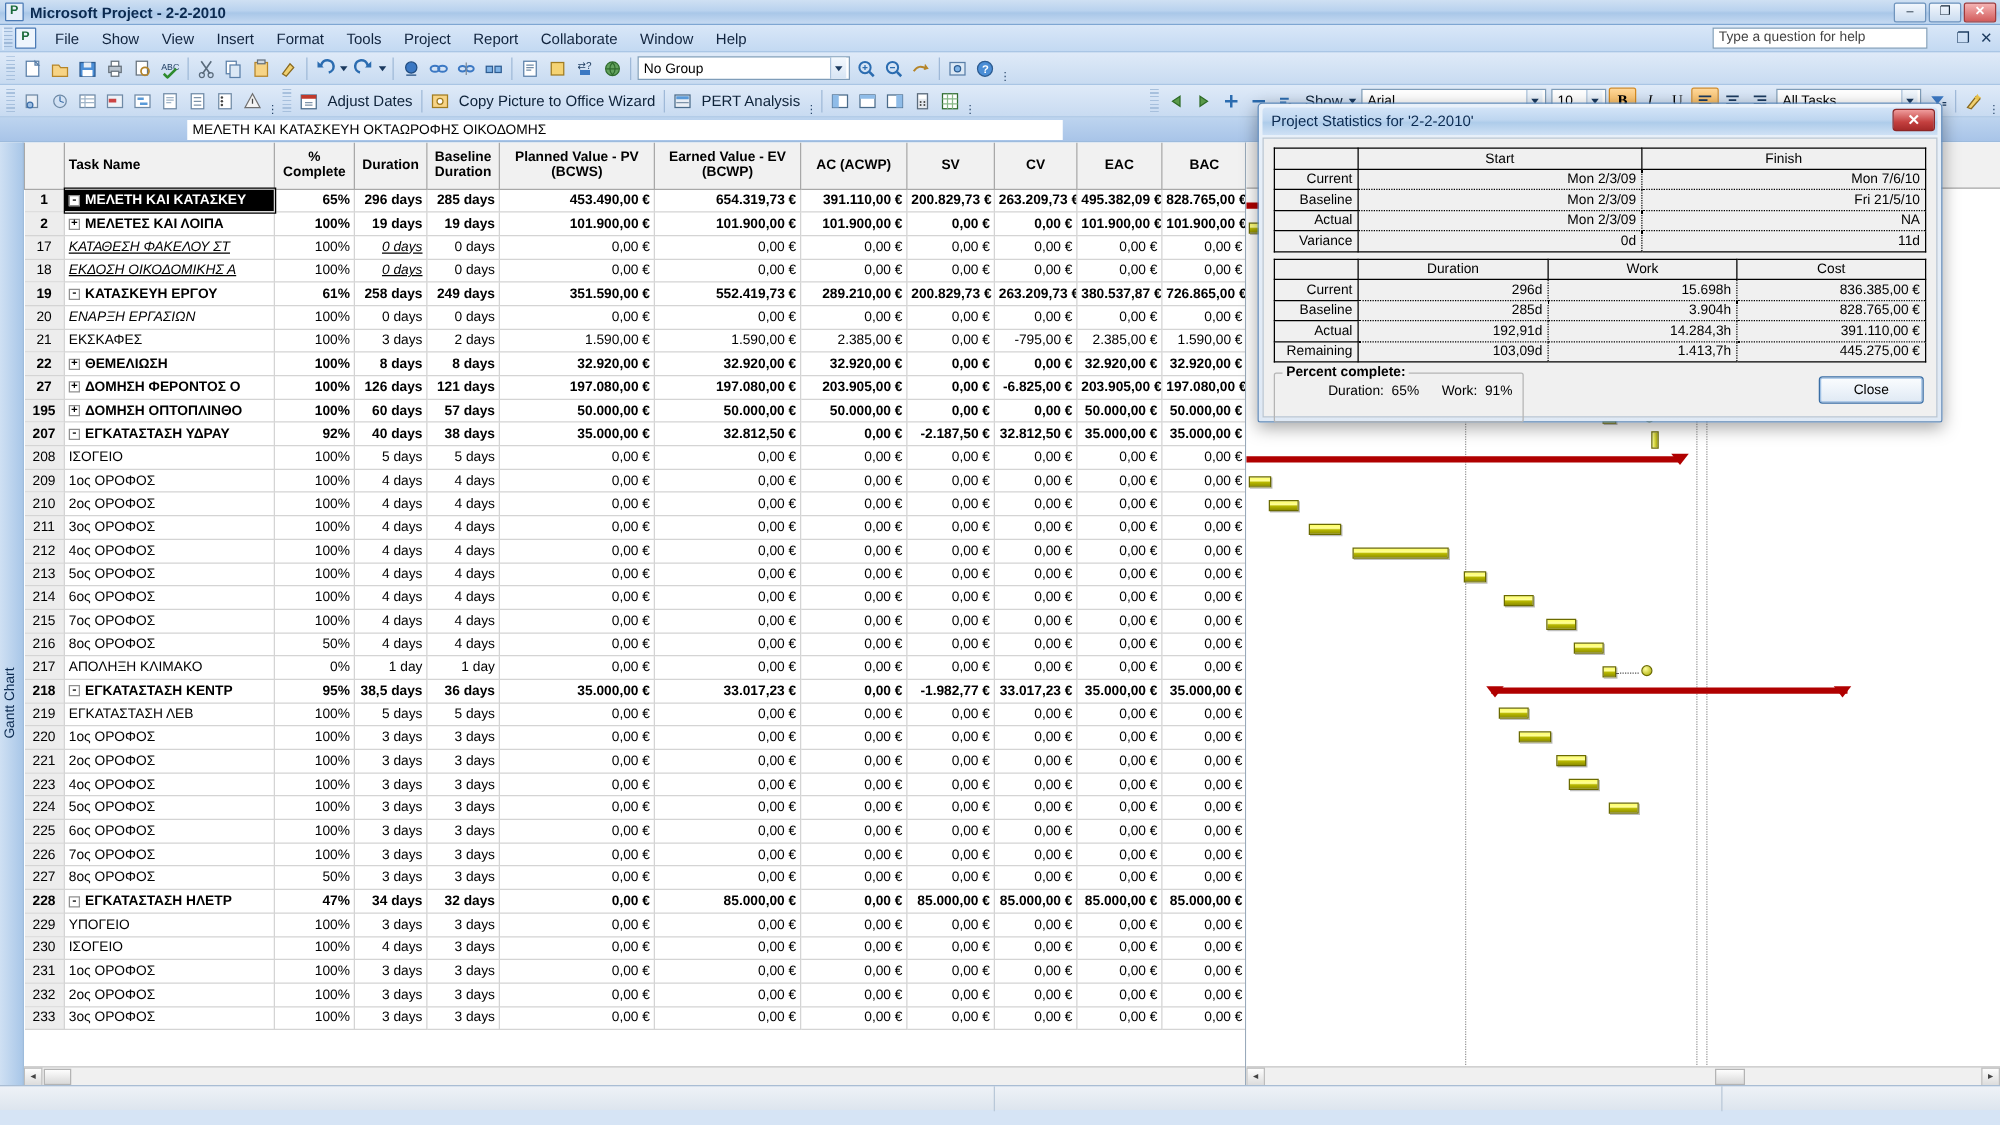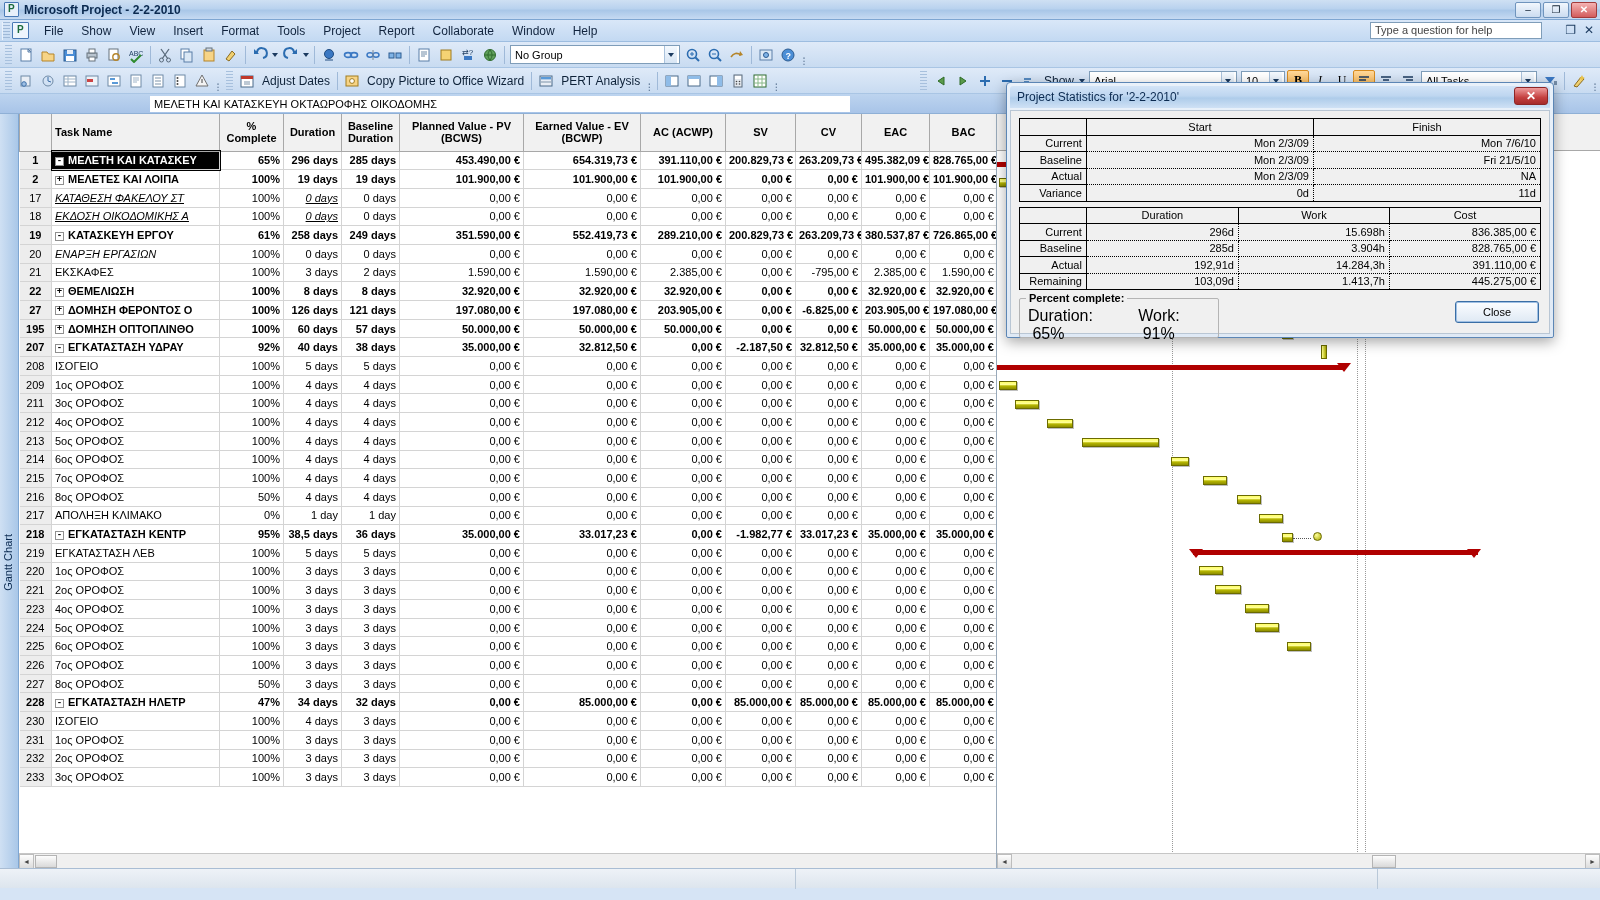--- a/index.html
+++ b/index.html
@@ -215,21 +215,21 @@
     border-left:1px dotted #000; border-right:1px dotted #000;}
   table.stats tr.first td.val{ border-top:1px solid #000;}
   table.stats tr.last td.val{ border-bottom:1px solid #000;}
   table.stats td.val.edge-l{ border-left:1px solid #000;}
   table.stats td.val.edge-r{ border-right:1px solid #000;}
   .pct-group{
     margin-top:8px; border:1px solid #b4b4b4; border-radius:2px;
     width:200px; height:40px; position:relative; padding:8px 8px 0 8px;
   }
   .pct-legend{ position:absolute; top:-7px; left:6px; background:#f0f0f0; padding:0 3px; font-size:11px;font-weight:bold;}
-  .pct-row{ font-size:16px; display:flex; gap:18px; }
+  .pct-row{ font-size:11px; display:flex; gap:18px;justify-content:flex-end; }
   .btn-close{
     position:absolute; right:14px; bottom:14px; width:84px;height:22px;
     border:1px solid #3a6ea5; border-radius:3px;
     background: linear-gradient(180deg,#fbfdff,#dfe9f4);
     font-size:11px; color:#000; display:flex;align-items:center;justify-content:center;
     box-shadow: 0 0 0 1px #9fc0e4 inset;
   }
   svg{ display:block; }
 </style>
 </head>
@@ -888,20 +888,34 @@
             <td class="num">4 days</td>
             <td class="num">0,00 €</td>
             <td class="num">0,00 €</td>
             <td class="num">0,00 €</td>
             <td class="num">0,00 €</td>
             <td class="num">0,00 €</td>
             <td class="num">0,00 €</td>
             <td class="num">0,00 €</td>
           </tr>
           <tr>
+            <td class="rownum">210</td>
+            <td class="name indent4"><span>2ος ΟΡΟΦΟΣ</span></td>
+            <td class="num">100%</td>
+            <td class="num">4 days</td>
+            <td class="num">4 days</td>
+            <td class="num">0,00 €</td>
+            <td class="num">0,00 €</td>
+            <td class="num">0,00 €</td>
+            <td class="num">0,00 €</td>
+            <td class="num">0,00 €</td>
+            <td class="num">0,00 €</td>
+            <td class="num">0,00 €</td>
+          </tr>
+          <tr>
             <td class="rownum">211</td>
             <td class="name indent4"><span>3ος ΟΡΟΦΟΣ</span></td>
             <td class="num">100%</td>
             <td class="num">4 days</td>
             <td class="num">4 days</td>
             <td class="num">0,00 €</td>
             <td class="num">0,00 €</td>
             <td class="num">0,00 €</td>
             <td class="num">0,00 €</td>
             <td class="num">0,00 €</td>
@@ -1124,20 +1138,34 @@
             <td class="num">47%</td>
             <td class="num">34 days</td>
             <td class="num">32 days</td>
             <td class="num">0,00 €</td>
             <td class="num">85.000,00 €</td>
             <td class="num">0,00 €</td>
             <td class="num">85.000,00 €</td>
             <td class="num">85.000,00 €</td>
             <td class="num">85.000,00 €</td>
             <td class="num">85.000,00 €</td>
+          </tr>
+          <tr>
+            <td class="rownum">229</td>
+            <td class="name indent4"><span>ΥΠΟΓΕΙΟ</span></td>
+            <td class="num">100%</td>
+            <td class="num">3 days</td>
+            <td class="num">3 days</td>
+            <td class="num">0,00 €</td>
+            <td class="num">0,00 €</td>
+            <td class="num">0,00 €</td>
+            <td class="num">0,00 €</td>
+            <td class="num">0,00 €</td>
+            <td class="num">0,00 €</td>
+            <td class="num">0,00 €</td>
           </tr>
           <tr>
             <td class="rownum">230</td>
             <td class="name indent4"><span>ΙΣΟΓΕΙΟ</span></td>
             <td class="num">100%</td>
             <td class="num">4 days</td>
             <td class="num">3 days</td>
             <td class="num">0,00 €</td>
             <td class="num">0,00 €</td>
             <td class="num">0,00 €</td>

